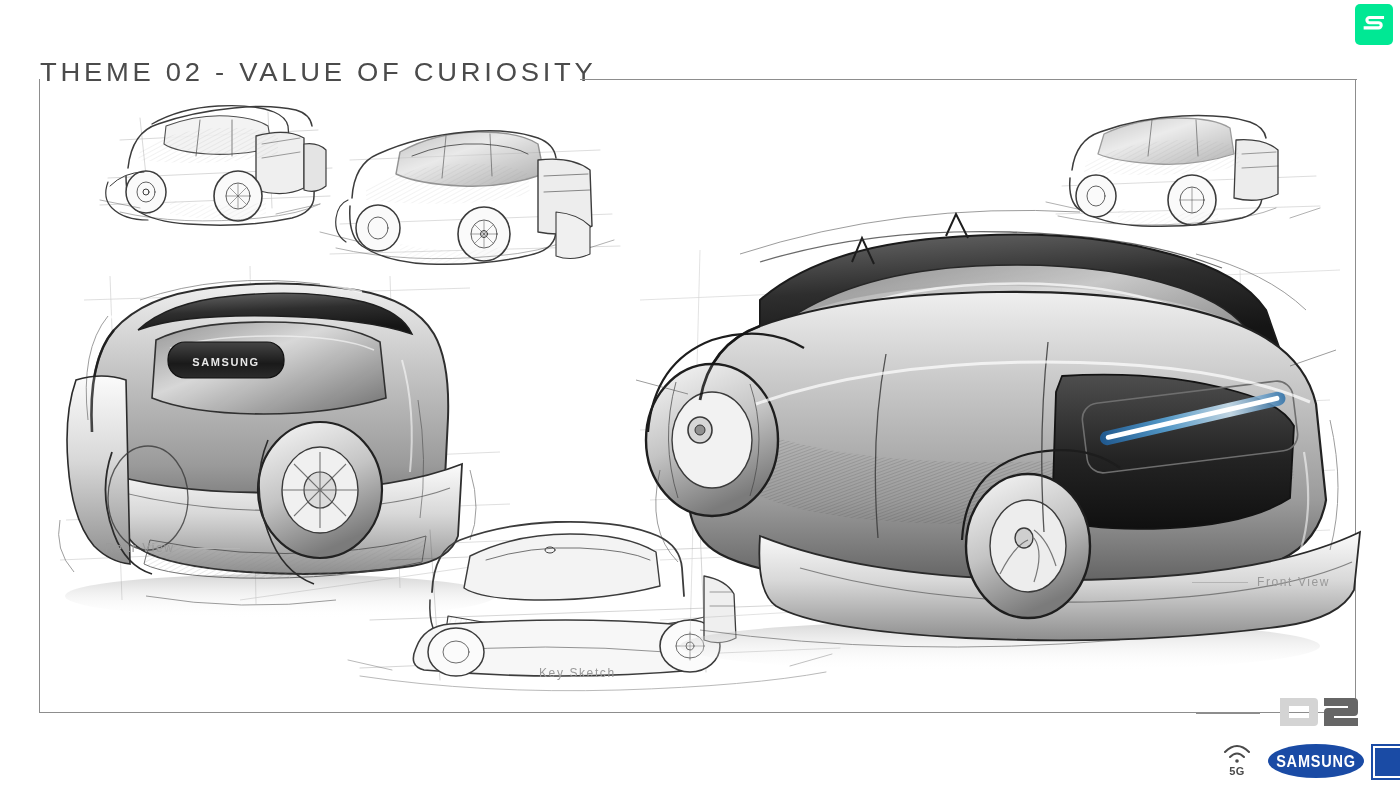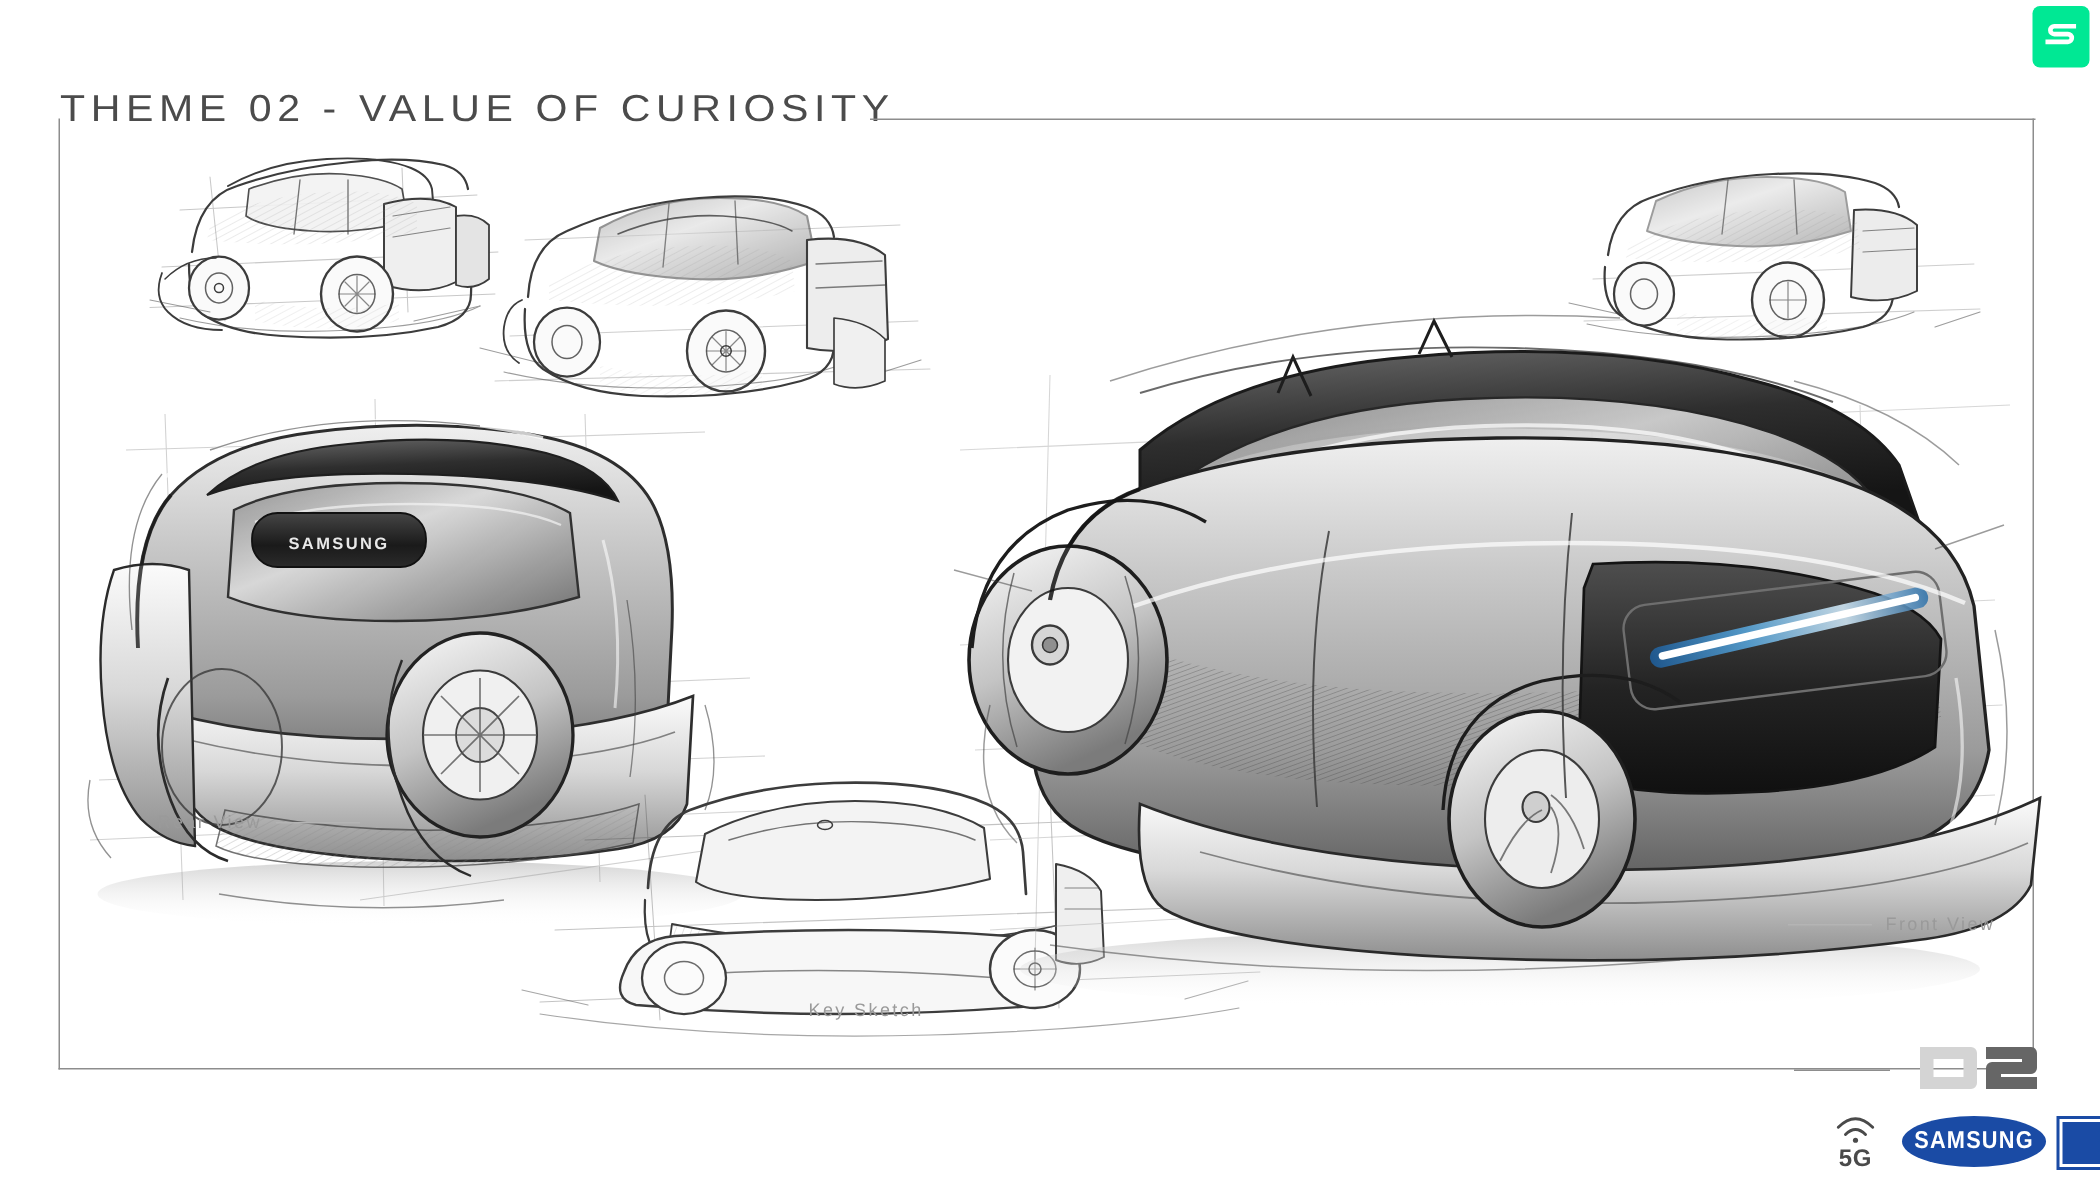--- a/index.html
+++ b/index.html
@@ -48,40 +48,40 @@
   .desc div{white-space:nowrap;}
 
   
   .vlabel{
     position:absolute;font-size:12px;color:#9a9a9a;letter-spacing:1.6px;
     display:flex;align-items:center;gap:9px;white-space:nowrap;
   }
   .vlabel .lead{display:block;height:1px;background:#b4b4b4;}
   .lbl-rear{left:65px;top:541px;margin-left:40px;}
   .lbl-rear .lead{width:56px;}
-  .lbl-front{left:1192px;top:609px;}
+  .lbl-front{left:1192px;top:575px;}
   .lbl-front .lead{width:56px;}
   .lbl-key{left:539px;top:666px;}
 
   
   .page-num{
     position:absolute;left:1278px;top:694px;
     display:flex;align-items:center;gap:4px;
   }
   .page-num svg{display:block;}
   .brand-rule{
     position:absolute;left:1196px;top:713px;width:64px;height:1px;background:#8d8d8d;
   }
   .icon-5g{
     position:absolute;left:1218px;top:742px;width:38px;height:40px;
     display:flex;flex-direction:column;align-items:center;justify-content:flex-start;
   }
   .icon-5g svg{display:block;}
   .icon-5g .g5{
-    font-size:16px;color:#4a4a4a;letter-spacing:.5px;margin-top:1px;
+    font-size:11px;color:#4a4a4a;letter-spacing:.5px;margin-top:1px;
     font-family:"Liberation Sans",sans-serif;font-weight:600;
   }
   .samsung-logo{
     position:absolute;left:1268px;top:744px;width:96px;height:34px;
     display:flex;align-items:center;justify-content:center;
     background:#1a4ba5;border-radius:48px/17px;
   }
   .samsung-logo span{
     color:#fff;font-size:14.5px;font-weight:700;letter-spacing:.8px;
     transform:scaleY(1.12);

